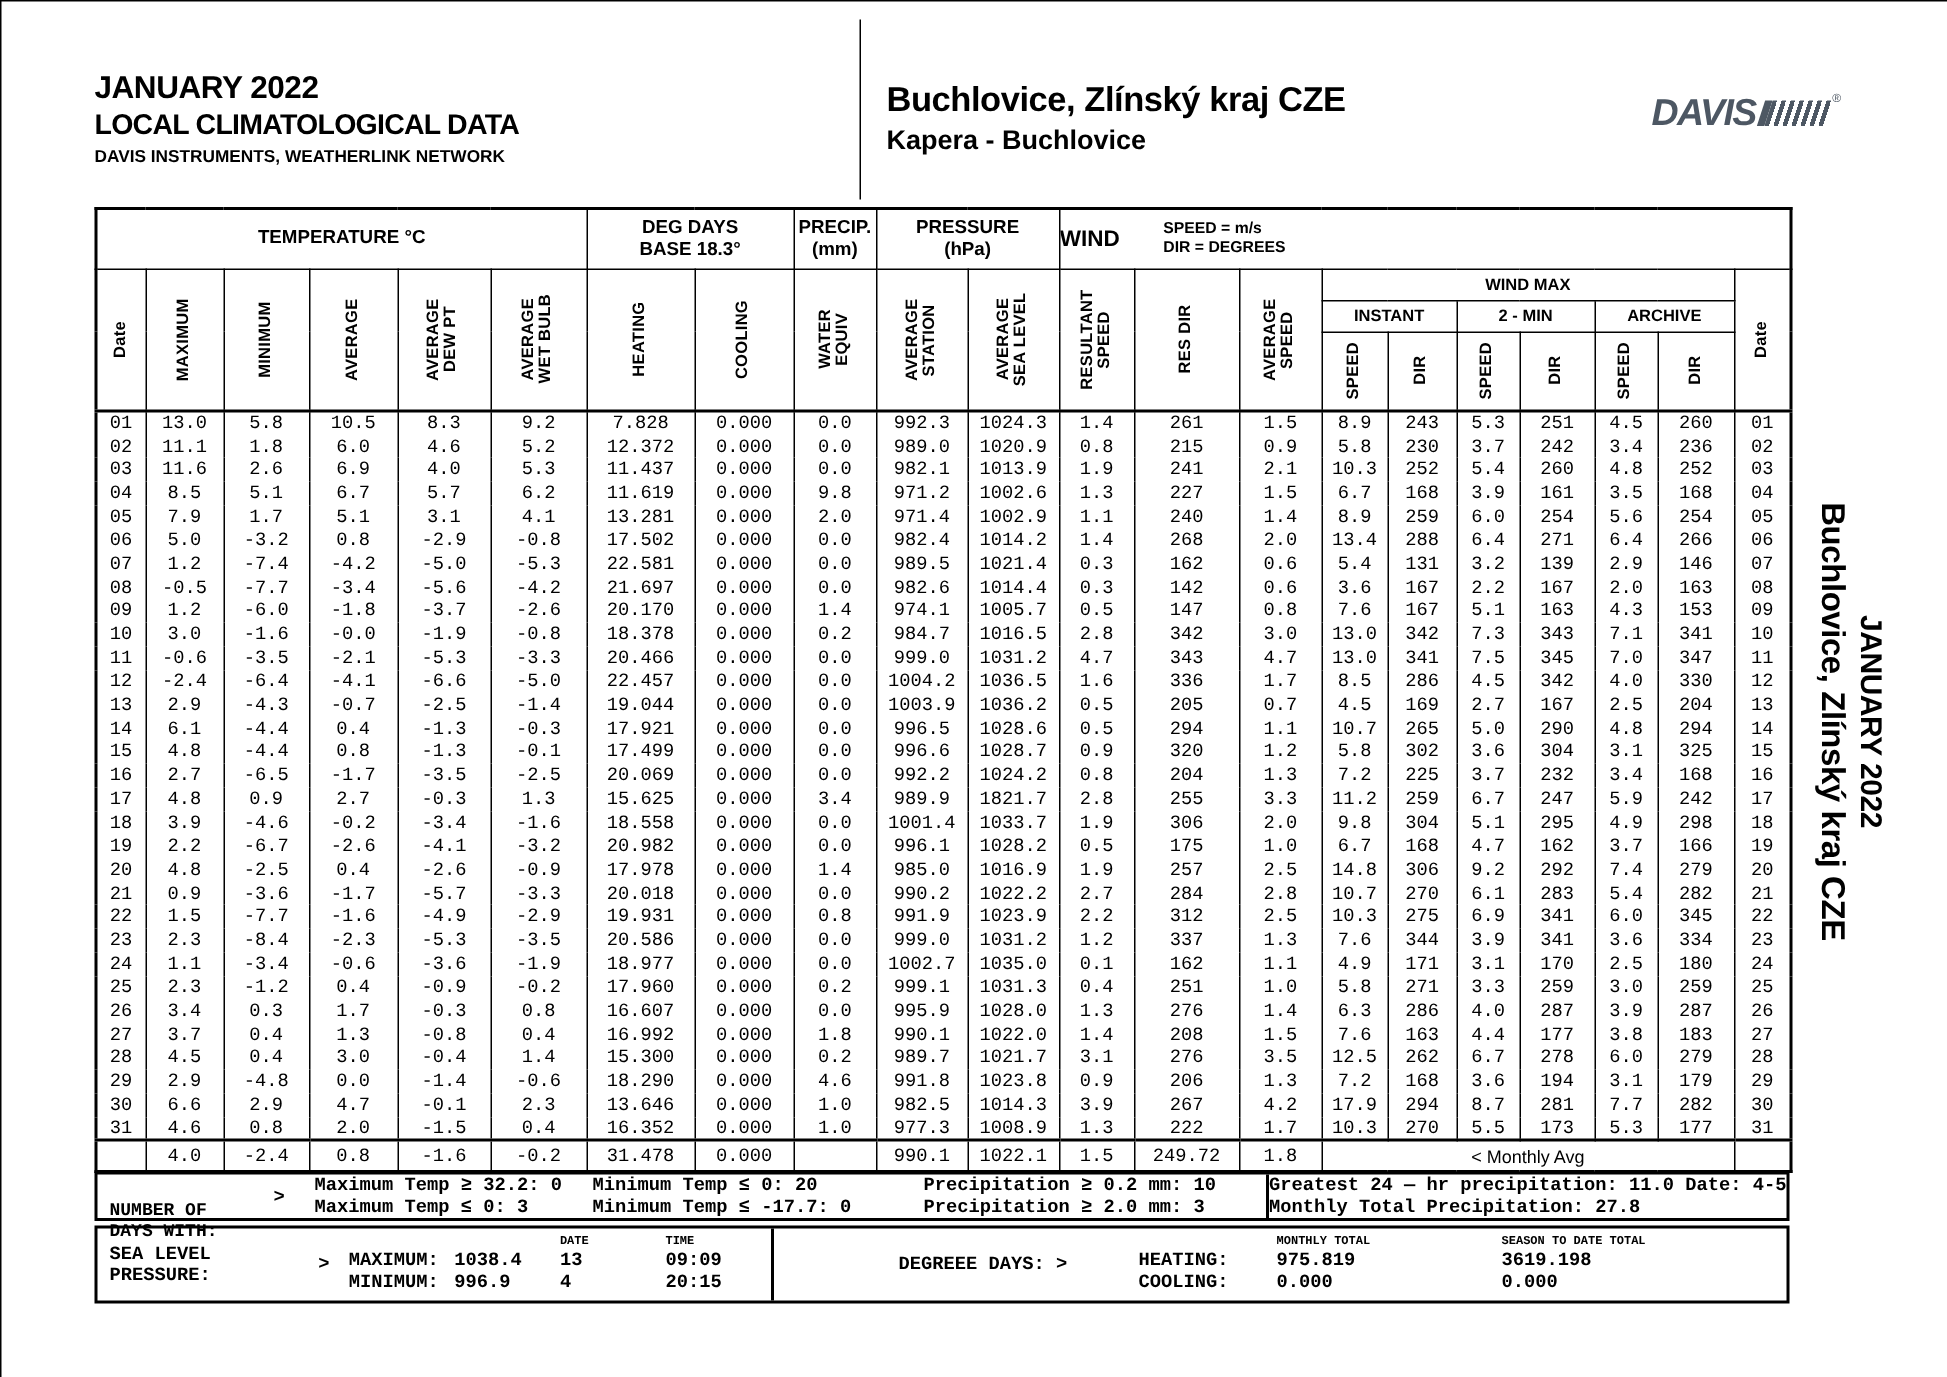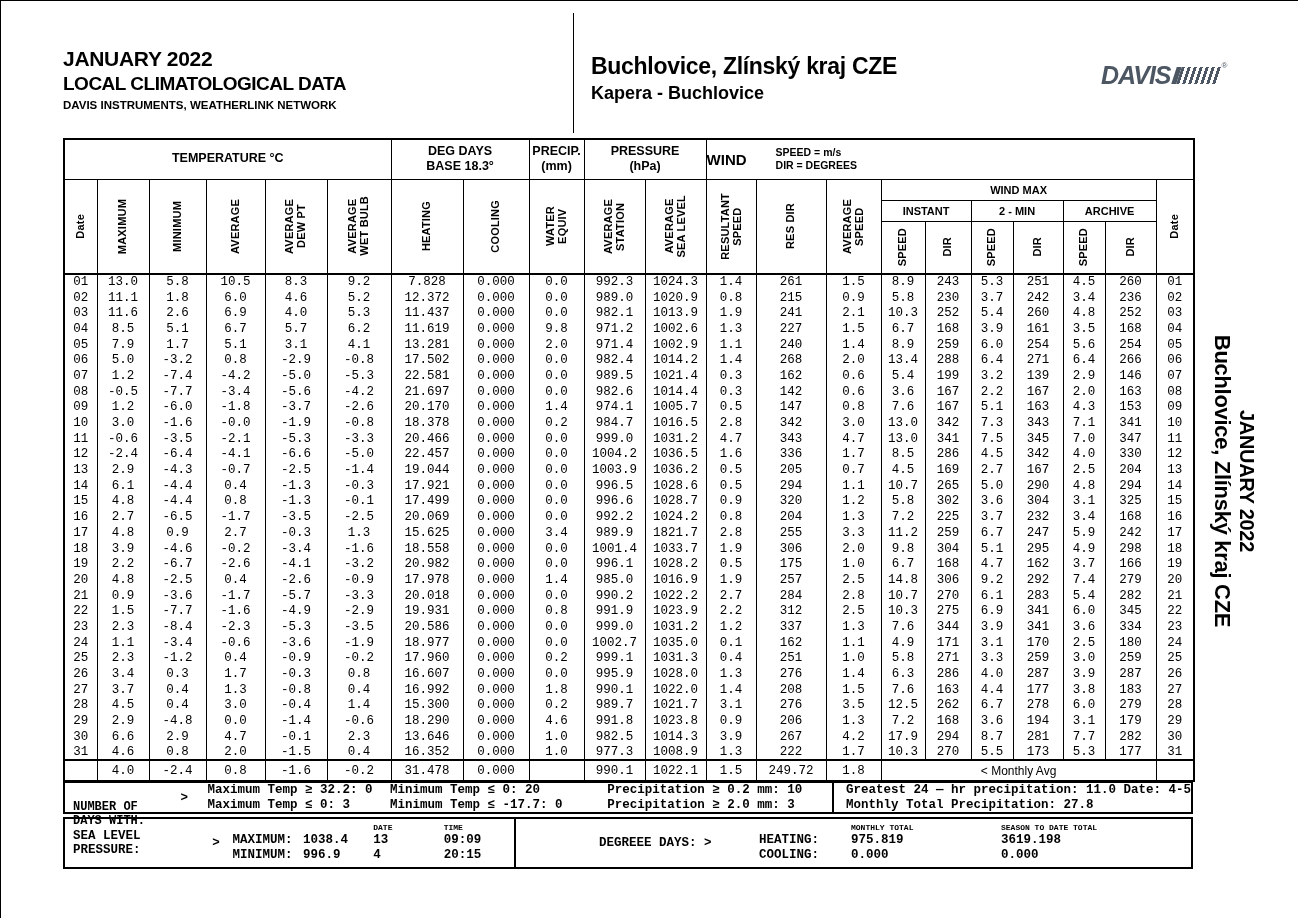--- a/index.html
+++ b/index.html
@@ -42,21 +42,21 @@
   #main-table tr.avg-row td{border-top:2px solid #000;}
   .avg-label{font-family:"Liberation Sans",sans-serif !important;font-size:12px !important;}
   
   .sumbox{position:absolute;left:62px;width:1130px;border:2px solid #000;box-sizing:border-box;
           font-family:"Liberation Mono","DejaVu Sans Mono",monospace;font-weight:bold;font-size:12.5px;}
   #sumbox1{top:780px;height:33px;display:flex;align-items:center;}
   #sumbox1 .lbl2{width:112px;margin-left:8px;line-height:14px;font-size:12px;margin-top:33px;}
   #sumbox1 .arrow{width:28px;}
   .twoline{line-height:15px;white-space:pre;}
   #s1c1{width:190px;} #s1c2{width:226px;} #s1c3{width:234px;}
-  #s1right{border-left:2px solid #000;height:100%;display:flex;align-items:center;padding-left:12px;flex:1;}
+  #s1right{border-left:2px solid #000;height:100%;display:flex;align-items:center;flex:1;}
   #sumbox2{top:816px;height:52px;display:flex;align-items:center;}
   #sumbox2 .lbl{margin-left:8px;width:178px;}
   #sumbox2 .arrow{width:26px;}
   .minihead{font-size:8px;line-height:10px;height:10px;}
   .gridcol{display:flex;flex-direction:column;justify-content:center;line-height:15px;}
   .gc{width:90px;text-align:left;}
   #s2divider{width:0;border-left:2px solid #000;height:100%;}
   #s2right{display:flex;align-items:center;flex:1;height:100%;}
   #s2right .lbl{margin-left:44px;width:160px;padding-left:39px;}
   .gc2a{width:92px;} .gc2b{width:150px;} .gc2c{width:190px;}
@@ -399,21 +399,21 @@
           <td>-5.3</td>
           <td>22.581</td>
           <td>0.000</td>
           <td>0.0</td>
           <td>989.5</td>
           <td>1021.4</td>
           <td>0.3</td>
           <td>162</td>
           <td>0.6</td>
           <td>5.4</td>
-          <td>199</td>
+          <td>131</td>
           <td>3.2</td>
           <td>139</td>
           <td>2.9</td>
           <td>146</td>
           <td>07</td>
         </tr>
         <tr>
           <td>08</td>
           <td>-0.5</td>
           <td>-7.7</td>

